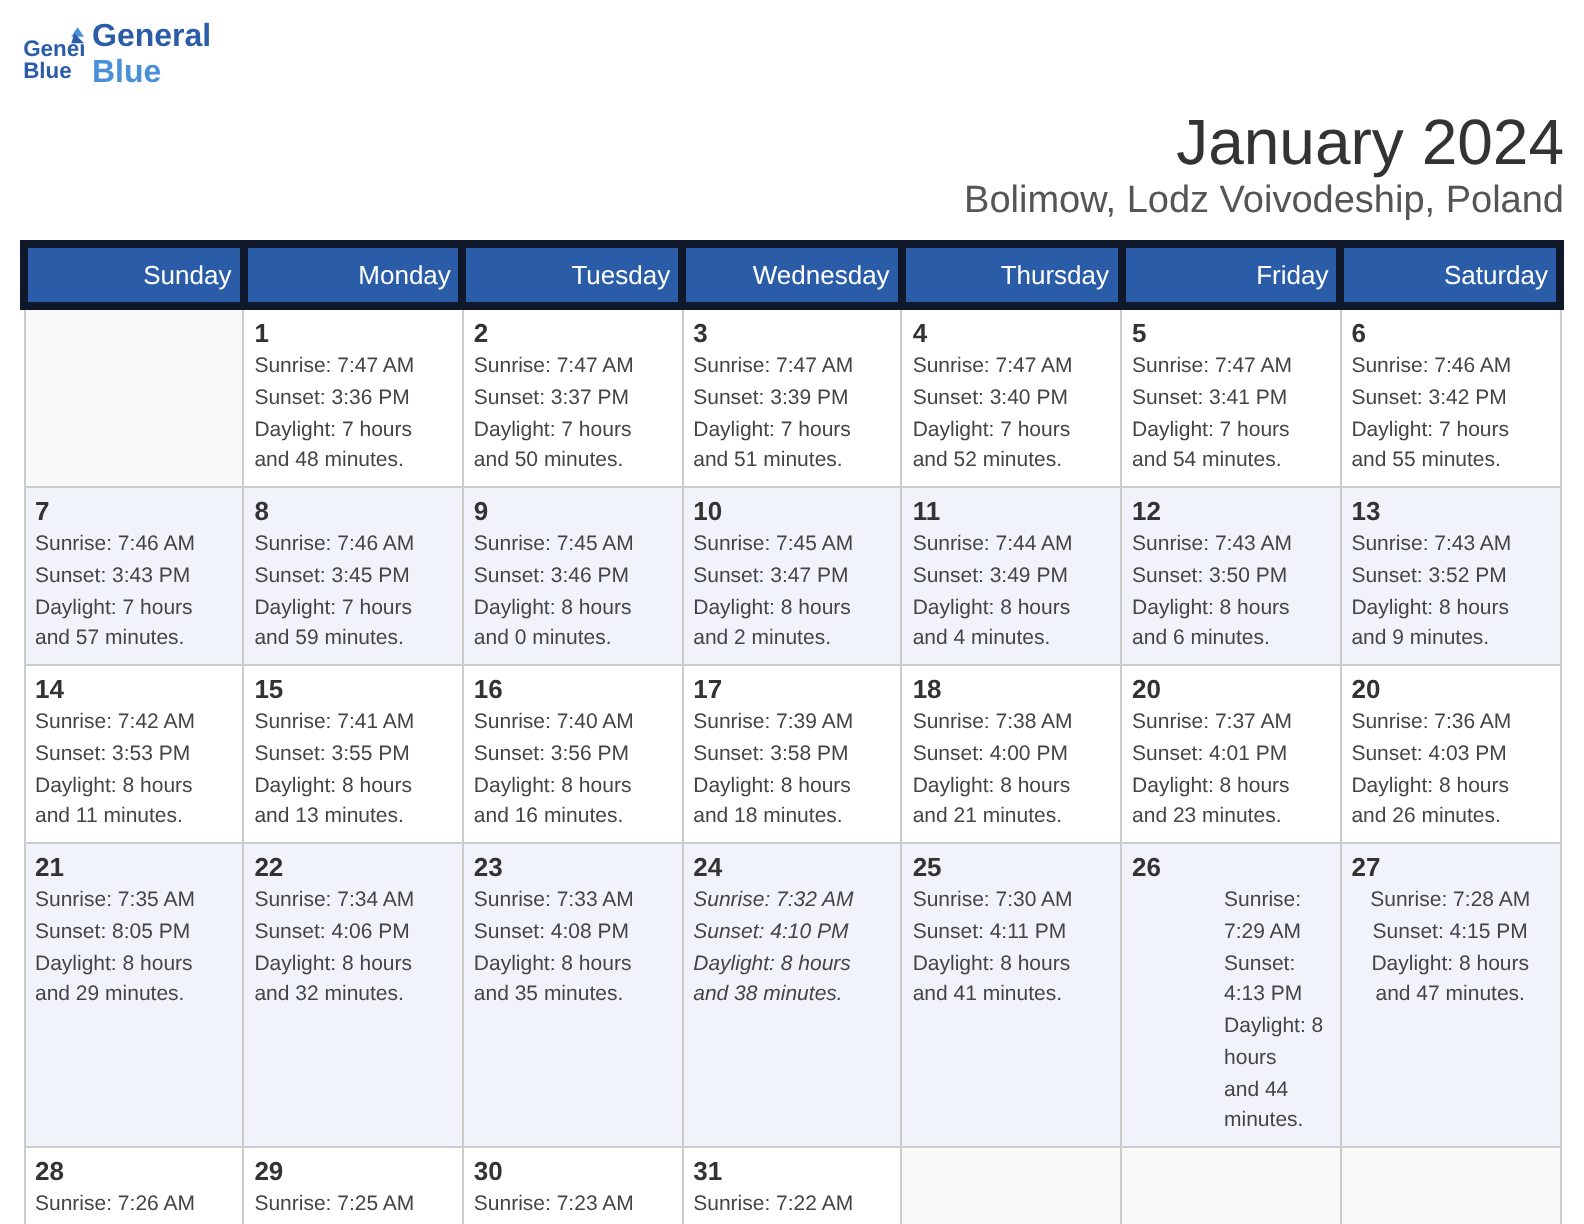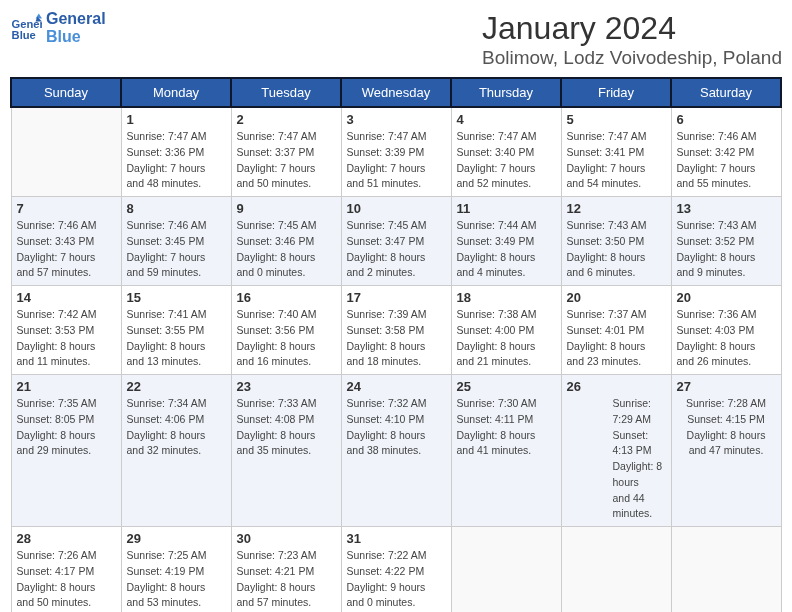--- a/index.html
+++ b/index.html
@@ -19,44 +19,45 @@
     .logo {
       display: flex;
       align-items: center;
       gap: 4px;
     }
     .logo-icon {
       width: 32px;
       height: 32px;
     }
     .title-block {
-      text-align: left;
+      text-align: right;
+      margin-top: 43px;
     }
     .main-title {
       font-size: 32px;
       font-weight: normal;
       color: #333;
     }
     .subtitle {
       font-size: 19px;
       color: #555;
     }
     .calendar {
       width: 100%;
       border-collapse: collapse;
       font-size: 11px;
     }
     .calendar thead tr th {
       background: #2a5ca8;
       color: #fff;
       padding: 6px 4px;
-      text-align: center;
+      text-align: right;
       font-size: 13px;
       font-weight: normal;
-      border: 2px solid #0f172a;
+      border: 4px solid #0f172a;
     }
     .calendar tbody tr td {
       border: 1px solid #ccc;
       vertical-align: top;
       padding: 4px 5px;
       width: 108px;
       min-height: 80px;
       background: #fff;
     }
     .calendar tbody tr:nth-child(even) td {
@@ -276,21 +277,21 @@
         </td>
         <td>
           <div class="day-number">23</div>
           <div class="day-info" style="white-space: pre-line;">Sunrise: 7:33 AM
 Sunset: 4:08 PM
 Daylight: 8 hours
 and 35 minutes.</div>
         </td>
         <td>
           <div class="day-number">24</div>
-          <div class="day-info" style="white-space: pre-line;">Sunrise: 7:32 AM
+          <div class="day-info" style="white-space: pre-line; font-style: italic;">Sunrise: 7:32 AM
 Sunset: 4:10 PM
 Daylight: 8 hours
 and 38 minutes.</div>
         </td>
         <td>
           <div class="day-number">25</div>
           <div class="day-info" style="white-space: pre-line;">Sunrise: 7:30 AM
 Sunset: 4:11 PM
 Daylight: 8 hours
 and 41 minutes.</div>

